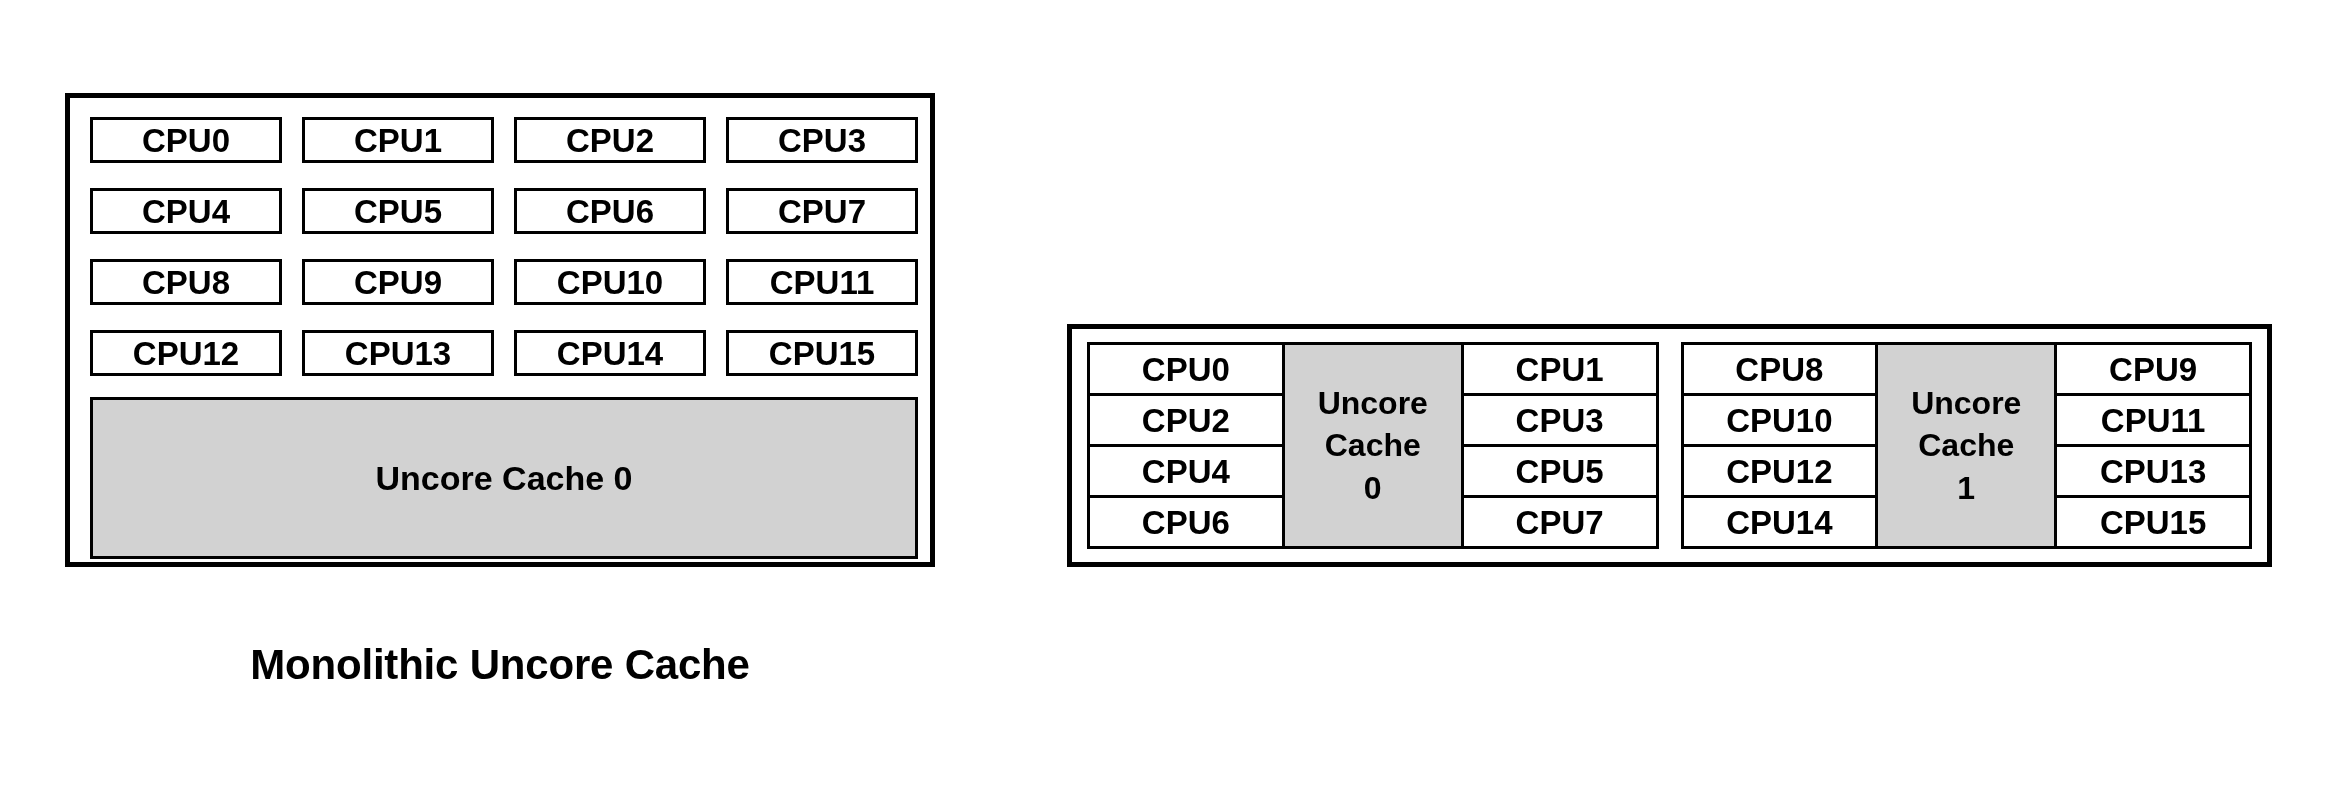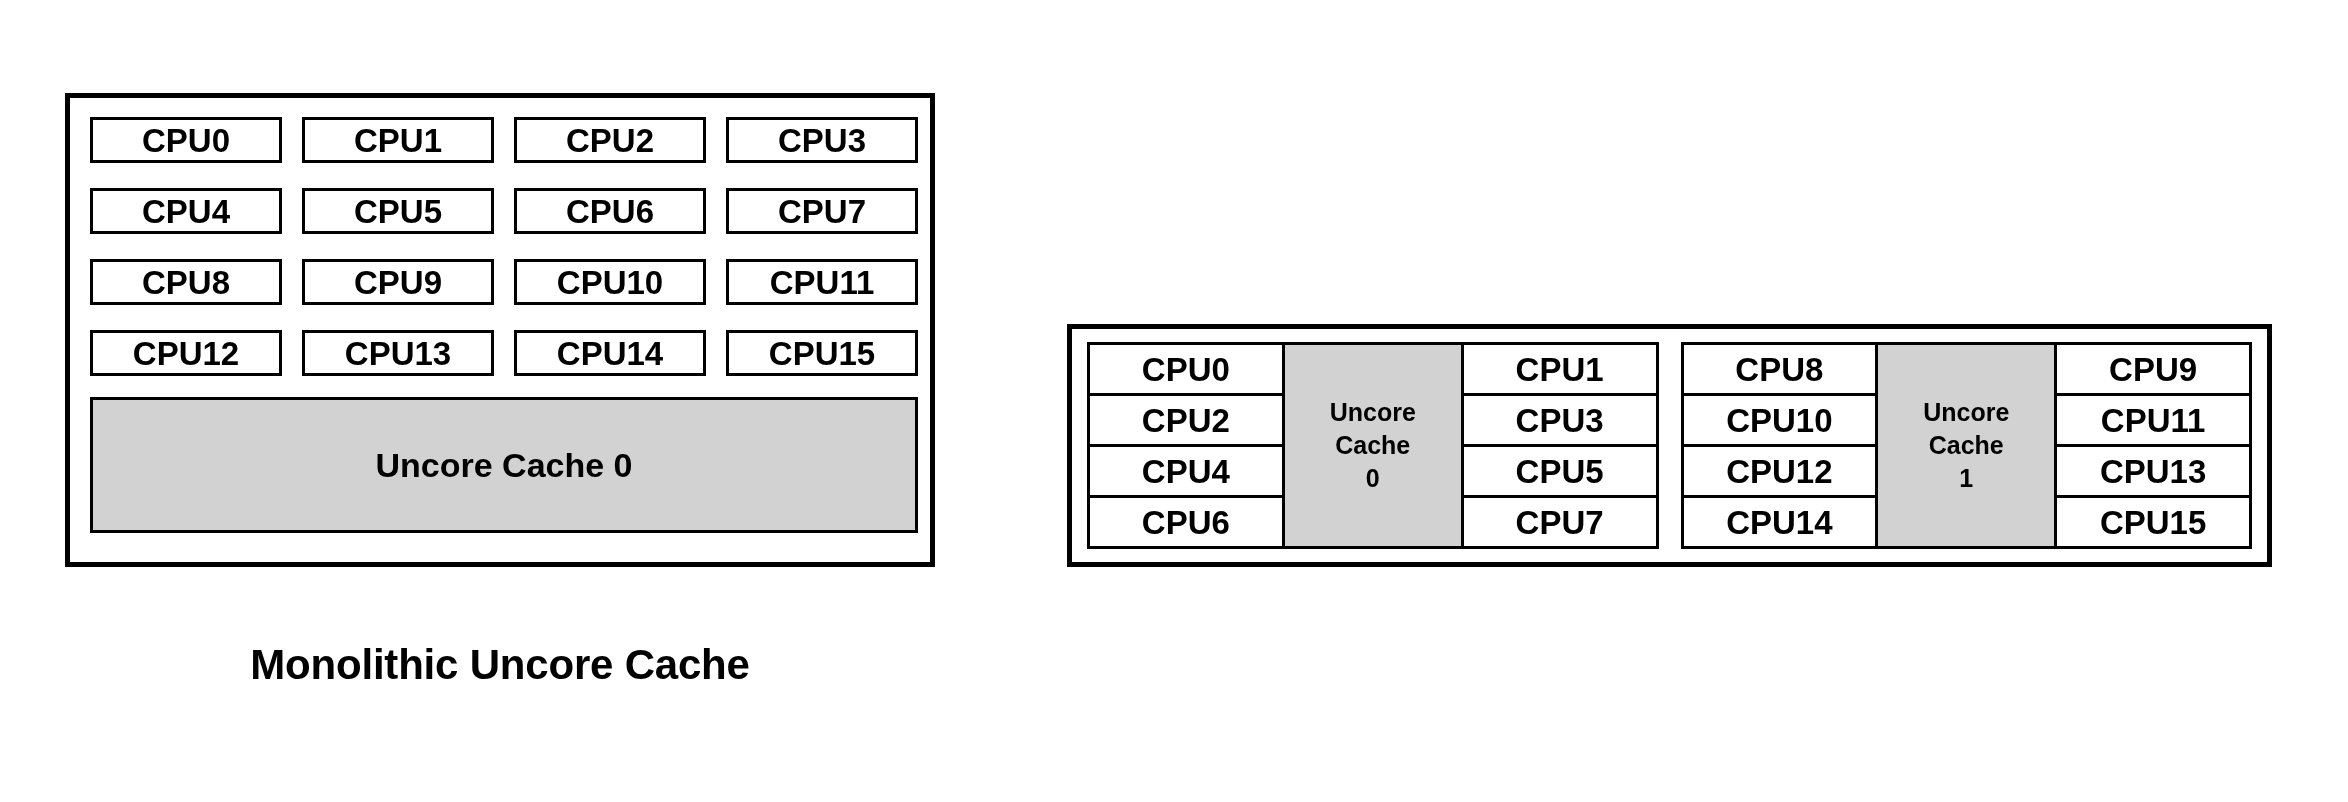--- a/index.html
+++ b/index.html
@@ -72,21 +72,21 @@
     color: #000000;
     line-height: 1;
   }
 
   .uncore-wide {
     position: absolute;
     box-sizing: border-box;
     left: 20px;
     top: 299px;
     width: 828px;
-    height: 136px;
+    height: 162px;
     border: 3px solid #000000;
     background: #d2d2d2;
     display: flex;
     align-items: center;
     justify-content: center;
     font-weight: bold;
     font-size: 34px;
     color: #000000;
   }
 
@@ -150,21 +150,21 @@
     width: 176px;
     border: 3px solid #000000;
     border-left: none;
     border-right: none;
     background: #d2d2d2;
     display: flex;
     flex-direction: column;
     align-items: center;
     justify-content: center;
     font-weight: bold;
-    font-size: 25px;
+    font-size: 32px;
     color: #000000;
     line-height: 1.32;
   }
   .uncore-mid > span { display: block; }
 
   #split-caption {
     left: 1067px;
     top: 637px;
     width: 1205px;
   }

